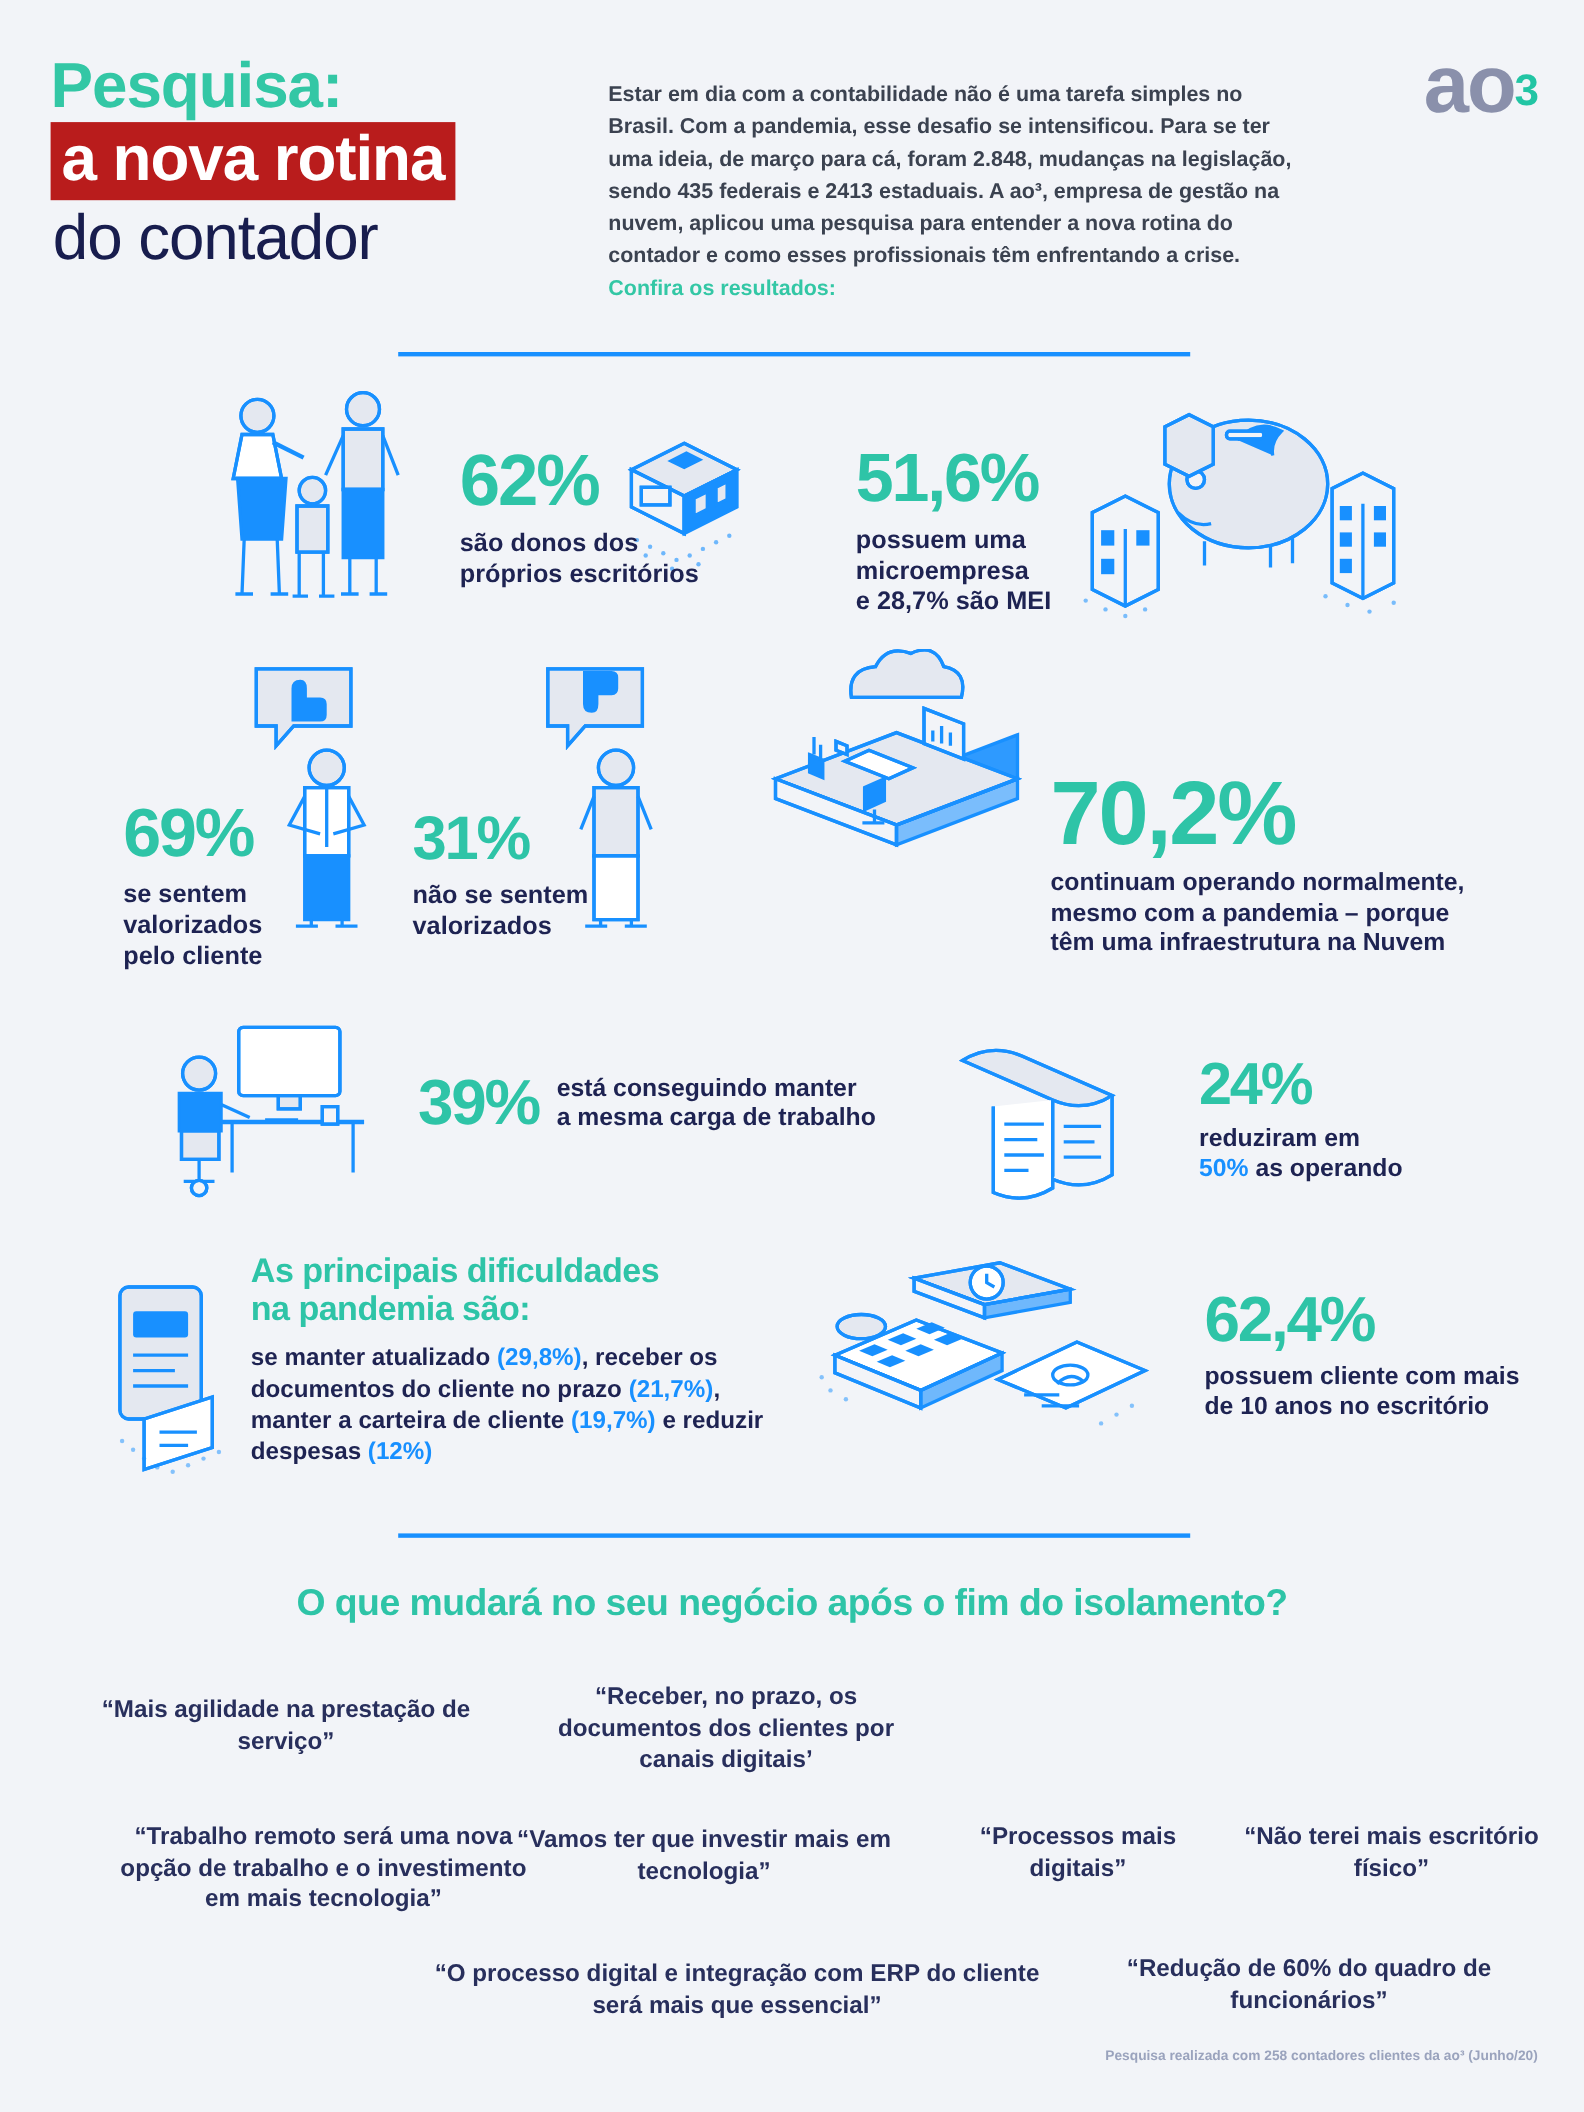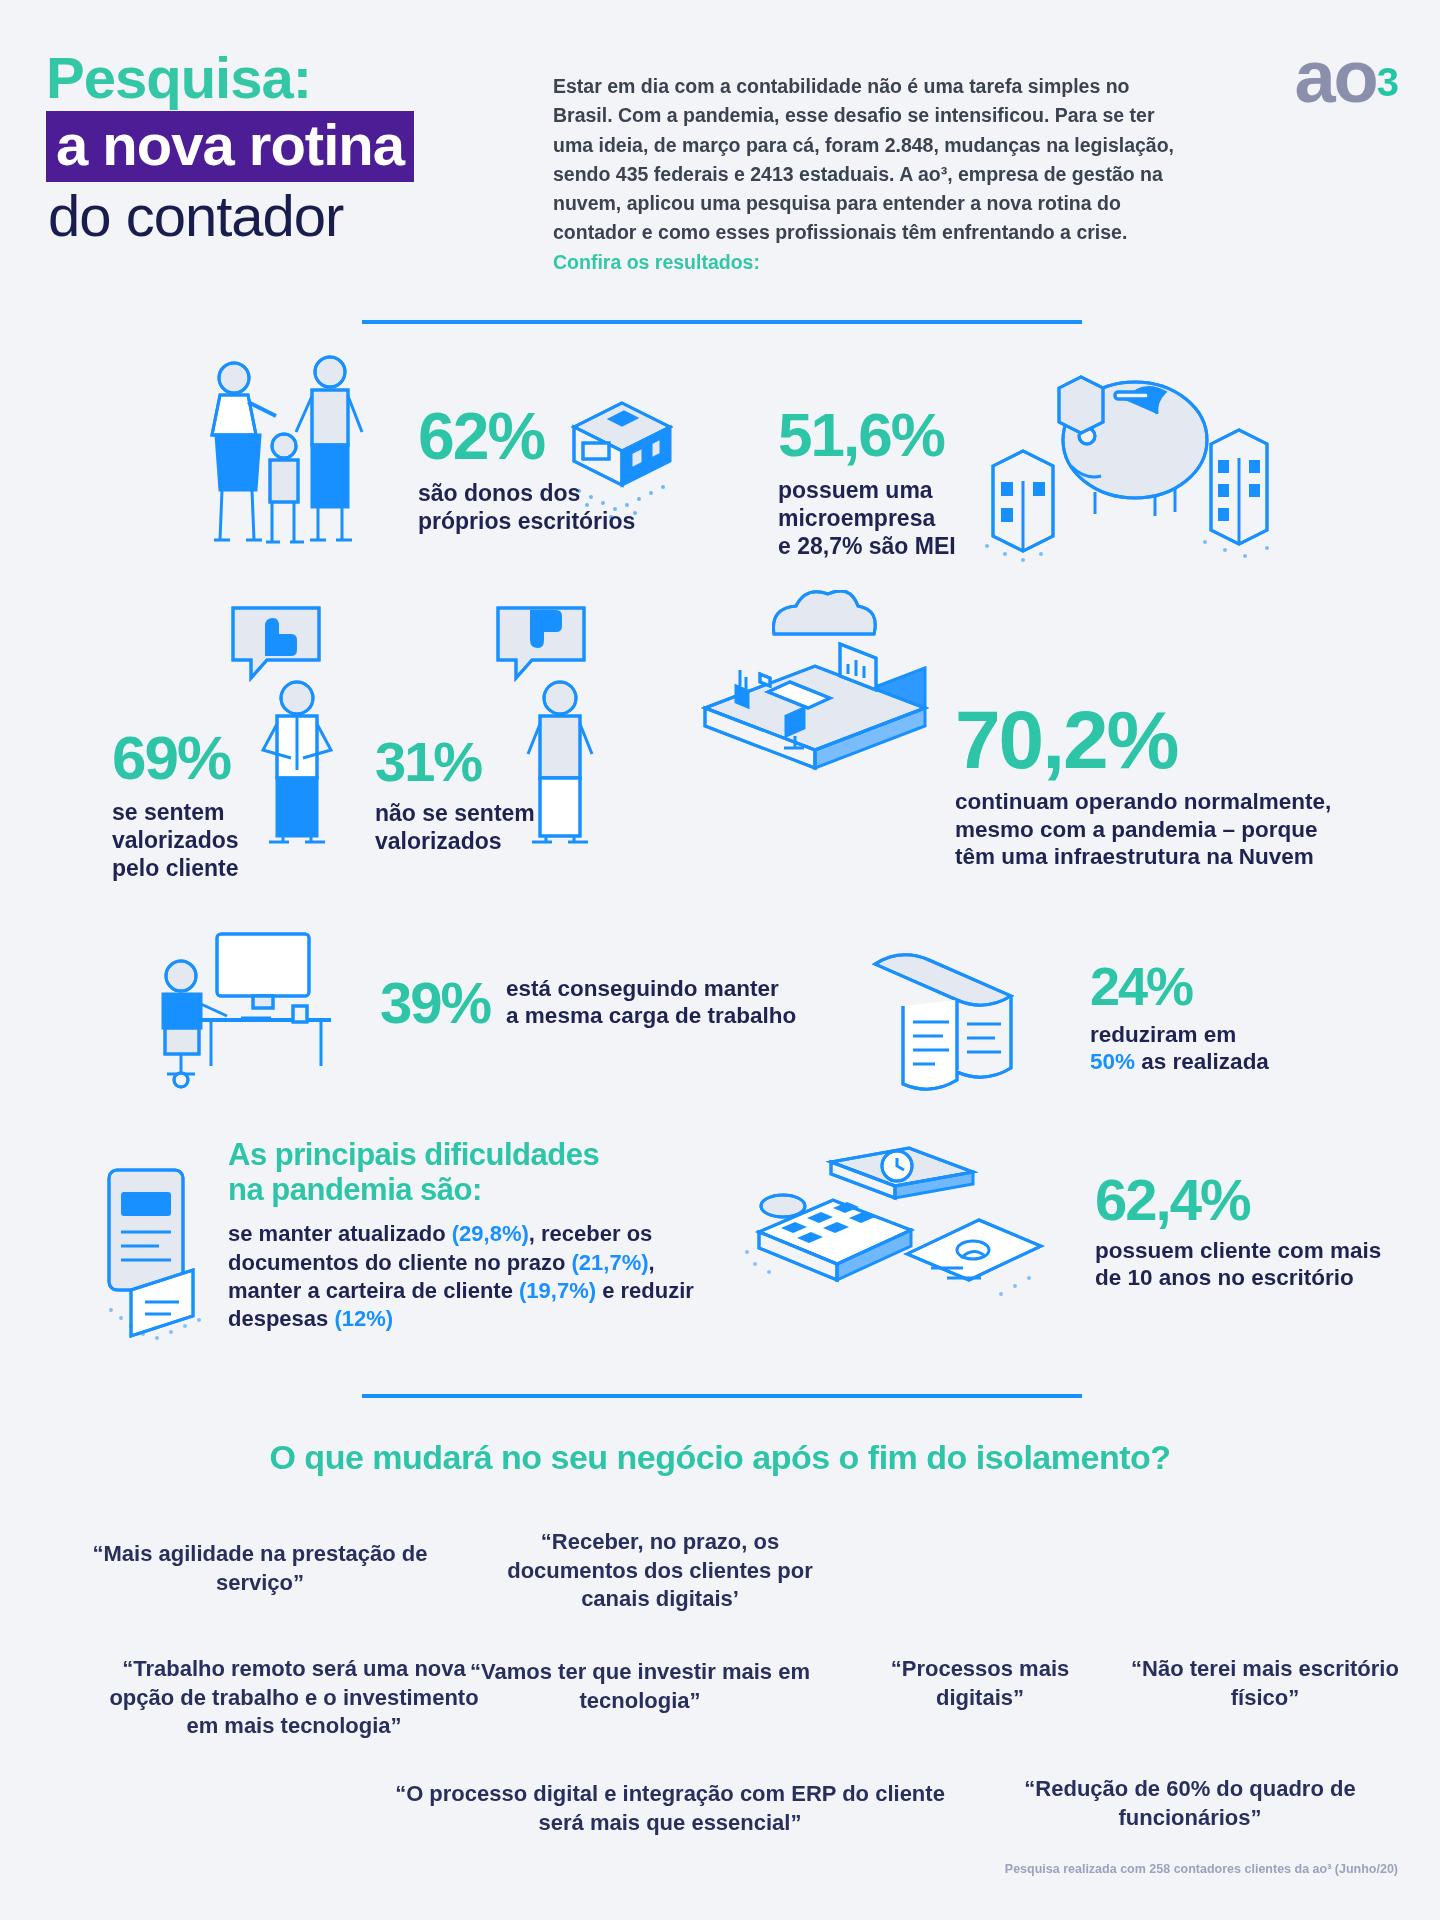--- a/index.html
+++ b/index.html
@@ -14,21 +14,21 @@
   .page { position: relative; width: 1440px; height: 1920px; }
 
   
   .header { position: absolute; top: 0; left: 0; width: 1440px; height: 300px; }
   .title-block { position: absolute; left: 46px; top: 48px; }
   .title-l1 {
     font-size: 58px; font-weight: 700; color: #33c7a5;
     letter-spacing: -1px; line-height: 1.05;
   }
   .title-l2 {
-    display: inline-block; background: #4c1d95; color: #ffffff;
+    display: inline-block; background: #b91c1c; color: #ffffff;
     font-size: 58px; font-weight: 700; letter-spacing: -1px;
     line-height: 1.06; padding: 3px 10px 7px 10px; margin-top: 2px;
   }
   .title-l3 {
     font-size: 58px; font-weight: 400; color: #181d4e;
     letter-spacing: -1px; line-height: 1.05; margin-top: 4px; padding-left: 2px;
   }
 
   .intro {
     position: absolute; left: 553px; top: 72px; width: 625px;
@@ -472,21 +472,21 @@
     <div class="stat-txt">
       <div>está conseguindo manter</div>
       <div>a mesma carga de trabalho</div>
     </div>
   </div>
 
   <div class="b-24">
     <div class="stat-num">24%</div>
     <div class="stat-txt">
       <div>reduziram em</div>
-      <div><span class="blue">50%</span><span> as realizada</span></div>
+      <div><span class="blue">50%</span><span> as operando</span></div>
     </div>
   </div>
 
   <div class="b-624">
     <div class="stat-num">62,4%</div>
     <div class="stat-txt">
       <div>possuem cliente com mais</div>
       <div>de 10 anos no escritório</div>
     </div>
   </div>

